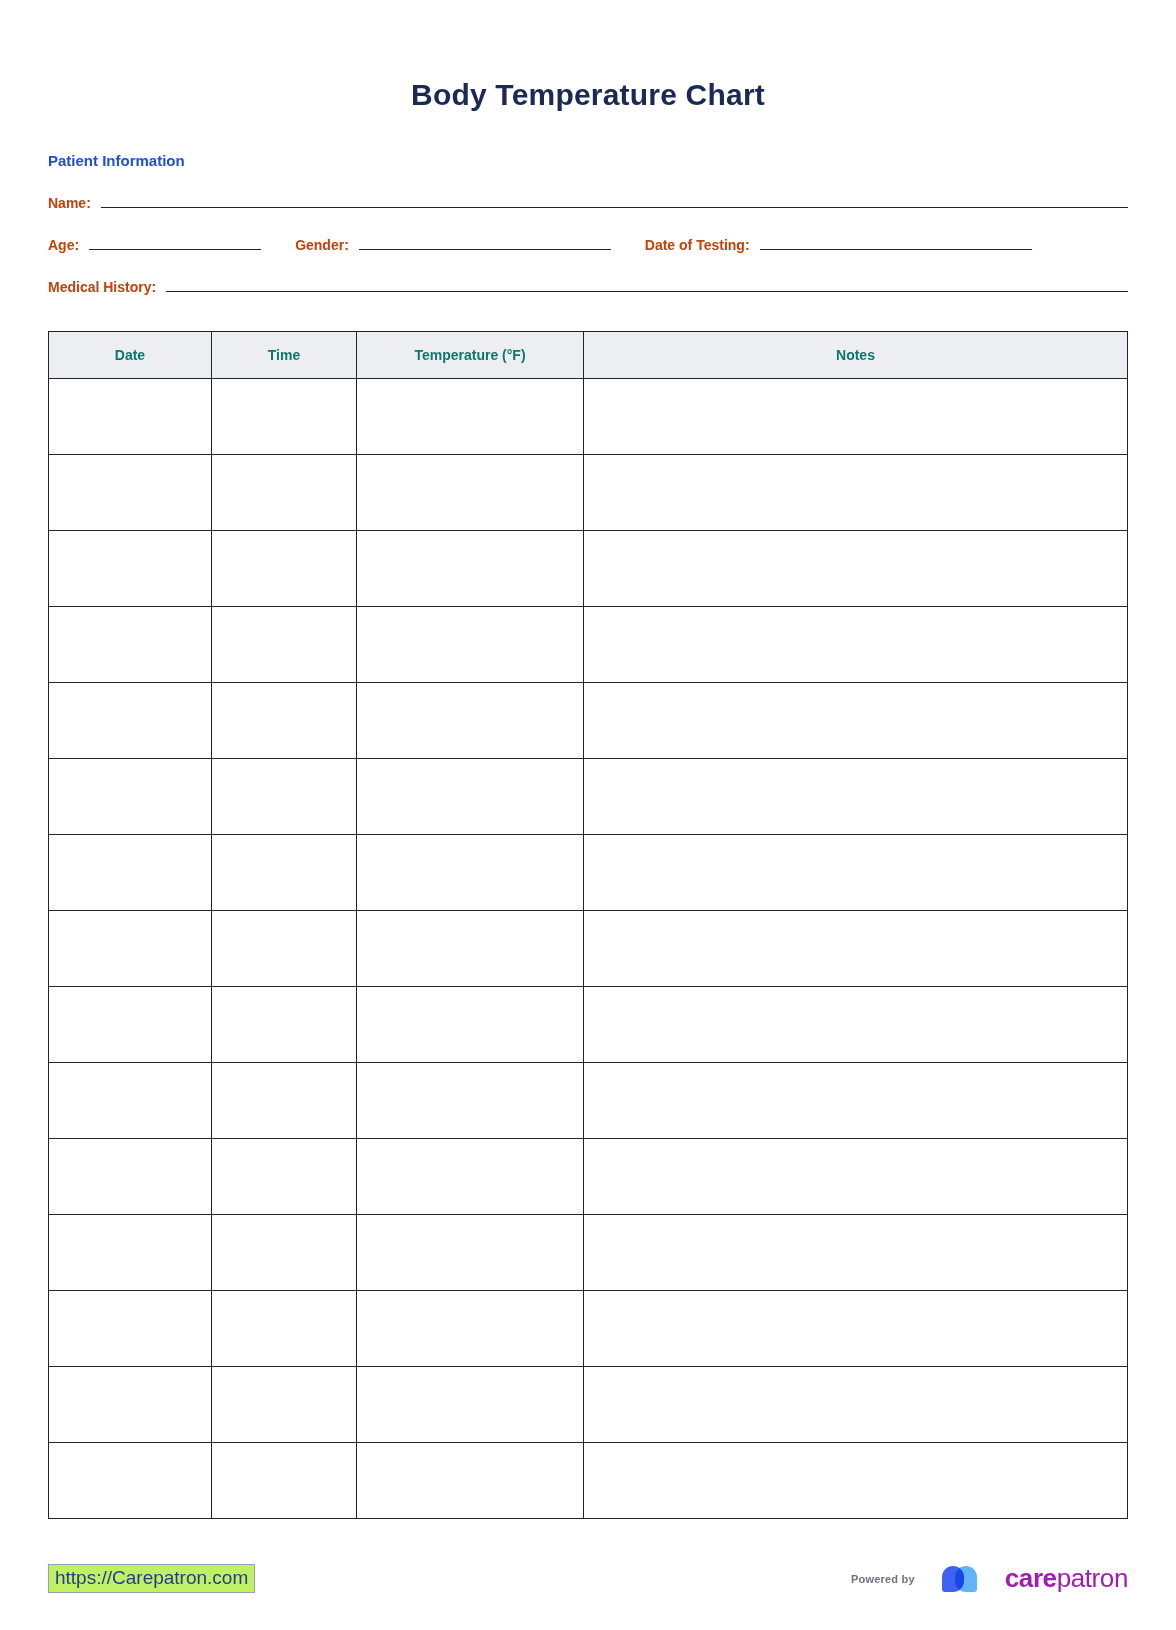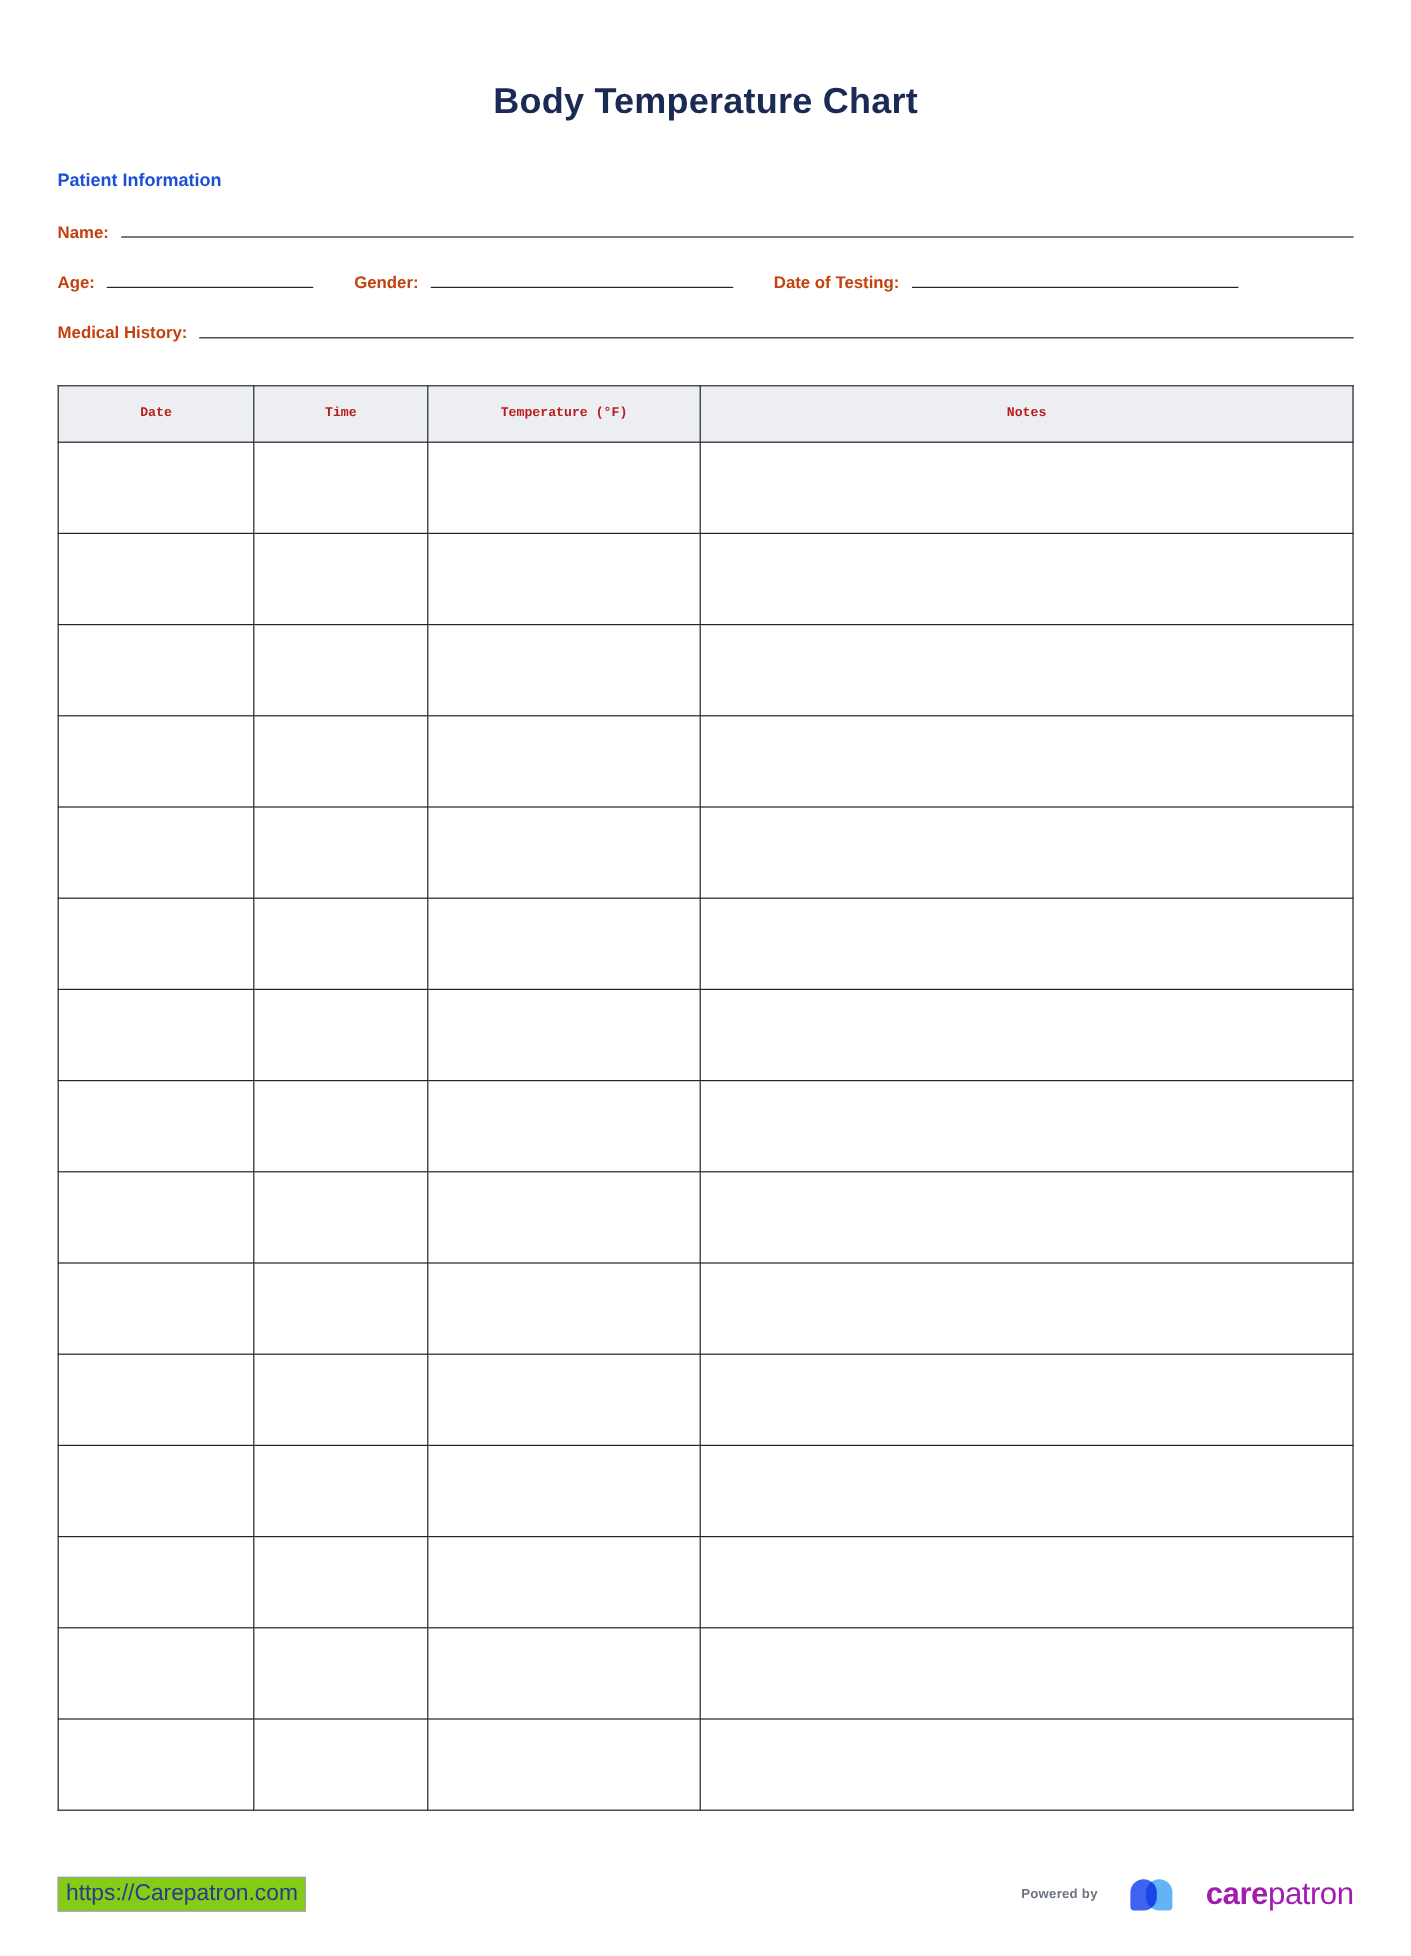--- a/index.html
+++ b/index.html
@@ -13,21 +13,21 @@
     font-family: "Liberation Sans", sans-serif;
     color: #10182b;
     position: relative;
     overflow: hidden;
   }
   .page {
     position: relative;
     width: 1176px;
     height: 1630px;
     box-sizing: border-box;
-    padding: 6px 48px;
+    padding: 16px 48px;
   }
   .title {
     text-align: center;
     font-size: 30px;
     font-weight: bold;
     color: #1b2a55;
     letter-spacing: 0.2px;
     margin: 0;
     padding-top: 62px;
     padding-bottom: 0;
@@ -64,26 +64,25 @@
 
   table.chart {
     width: 100%;
     border-collapse: collapse;
     margin-top: 36px;
     table-layout: fixed;
   }
   table.chart th {
     background: #eceef2;
     border: 1.5px solid #20232a;
-    font-size: 11px;
-    font-weight: bold;
-    color: #b91c1c;
+    font-size: 14px;
+    font-weight: bold;
+    color: #0f766e;
     height: 44px;
     text-align: center;
-    font-family: Liberation Mono, monospace;
   }
   table.chart td {
     border: 1.5px solid #20232a;
     height: 73px;
     background: #ffffff;
   }
   col.c-date { width: 163px; }
   col.c-time { width: 145px; }
   col.c-temp { width: 227px; }
   col.c-notes { width: auto; }
@@ -95,21 +94,21 @@
     bottom: 36px;
     display: flex;
     align-items: center;
     justify-content: space-between;
   }
   .url-box {
     font-size: 19px;
     color: #2c3a8c;
     border: 1px solid #9aa2b1;
     padding: 2px 6px 4px 6px;
-    background: #84cc16;
+    background: #bef264;
     text-decoration: none;
     display: inline-block;
     line-height: 1.15;
   }
   .brand {
     display: flex;
     align-items: center;
     gap: 27px;
   }
   .powered {

